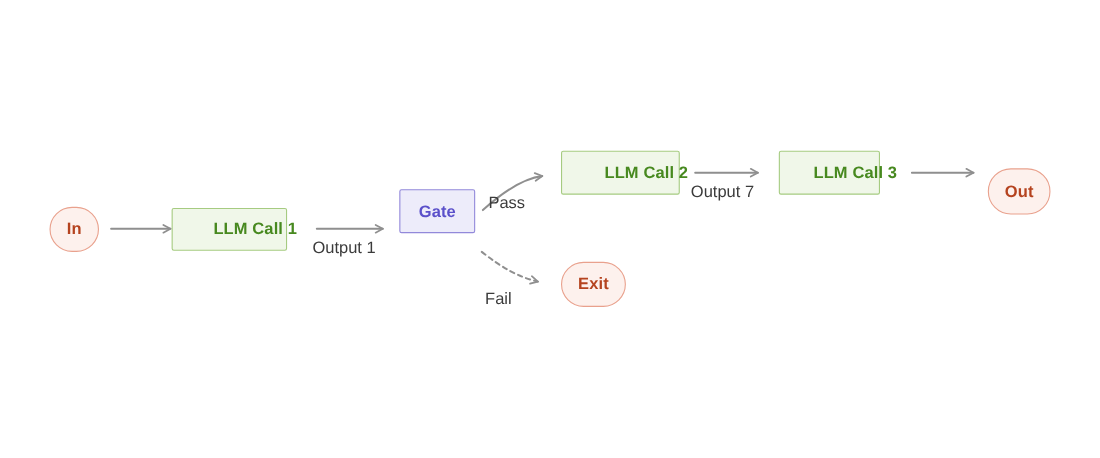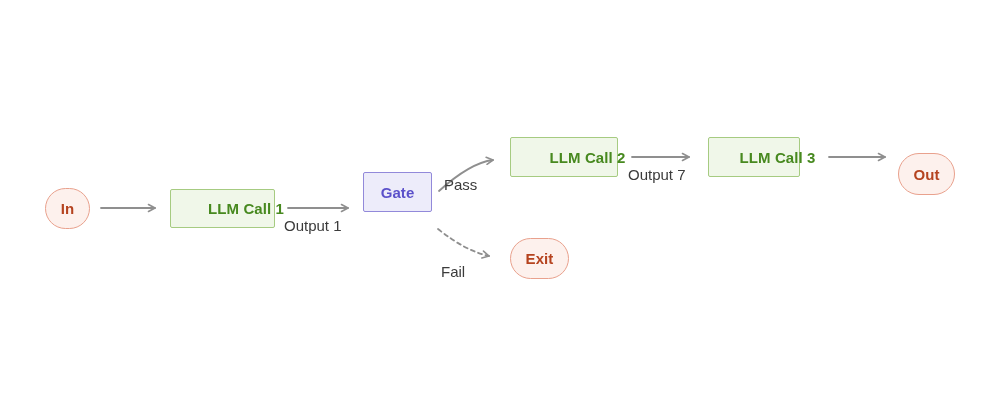--- a/index.html
+++ b/index.html
@@ -41,21 +41,21 @@
     <path class="edge" d="M439,191 C460,172 477,162 493,160" marker-end="url(#arrowhead)"></path>
     <path class="edge dashed" d="M438,229 C457,244 472,252 489,256" marker-end="url(#arrowhead)"></path>
     <path class="edge" d="M632,157 L689,157" marker-end="url(#arrowhead)"></path>
     <path class="edge" d="M829,157 L885,157" marker-end="url(#arrowhead)"></path>
   </svg>
 
   <div class="node terminal" style="left:45px;top:188px;width:45px;height:41px;">
     <span>In</span>
   </div>
 
-  <div class="node process" style="left:170px;top:189px;width:105px;height:39px;">
+  <div class="node process" style="left:156px;top:189px;width:105px;height:39px;">
     <span>LLM Call 1</span>
   </div>
 
   <div class="node gate" style="left:363px;top:172px;width:69px;height:40px;">
     <span>Gate</span>
   </div>
 
   <div class="node process" style="left:510px;top:137px;width:108px;height:40px;">
     <span>LLM Call 2</span>
   </div>

